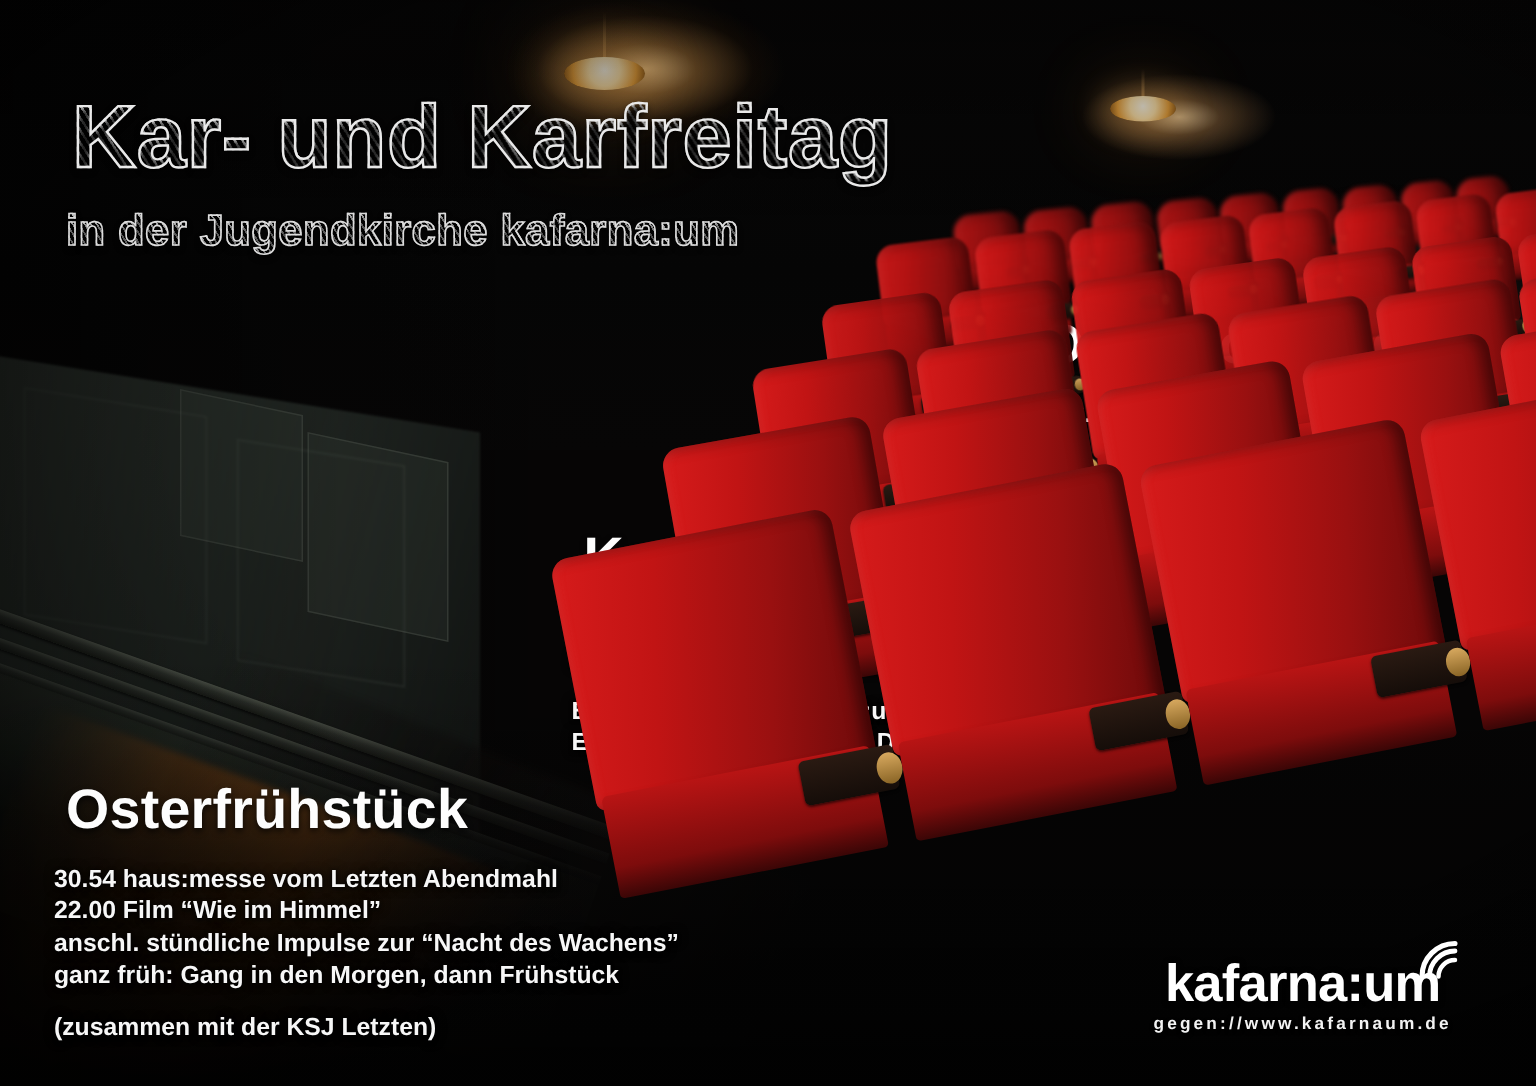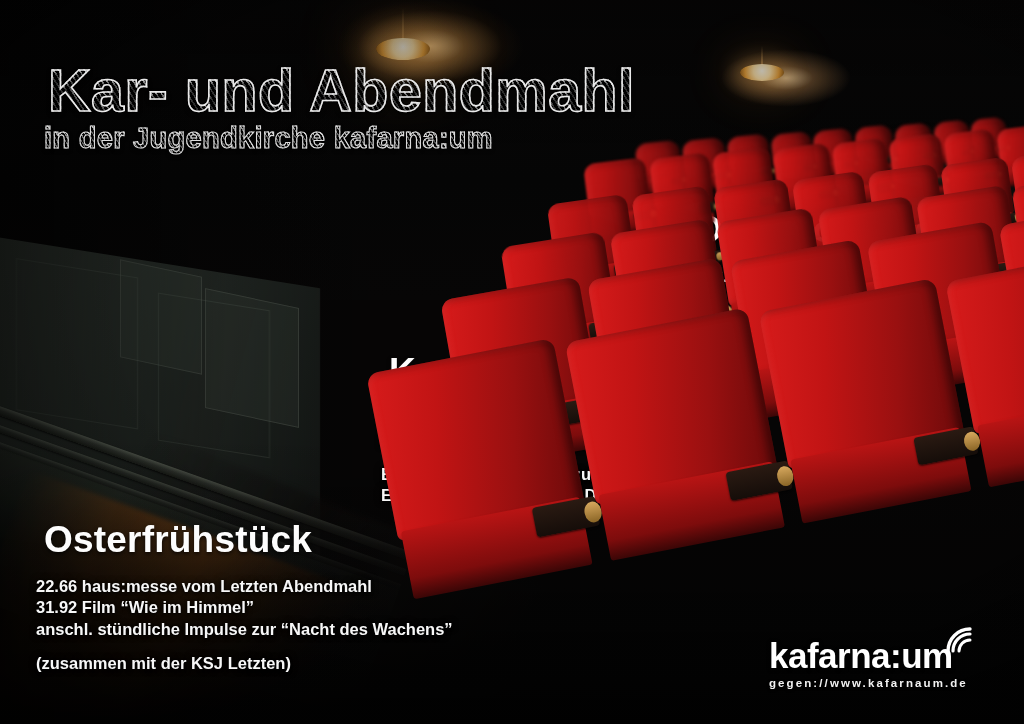--- a/index.html
+++ b/index.html
@@ -175,21 +175,21 @@
     color:transparent;
     -webkit-text-stroke:1.6px #e9e9e9;
     background-image:repeating-linear-gradient(
         58deg, rgba(240,240,240,.95) 0 1.6px, rgba(0,0,0,0) 1.6px 4.4px);
     -webkit-background-clip:text;
     background-clip:text;
     text-shadow:0 2px 5px rgba(0,0,0,.9);
     white-space:nowrap;
   }
   .subheadline{
-    position:absolute;left:44px;top:124px;
+    position:absolute;left:44px;top:140px;
     font-size:29px;line-height:1.0;
     font-weight:700;
     letter-spacing:.3px;
     color:transparent;
     -webkit-text-stroke:1.1px #dcdcdc;
     background-image:repeating-linear-gradient(
         58deg, rgba(235,235,235,.92) 0 1.2px, rgba(0,0,0,0) 1.2px 3.4px);
     -webkit-background-clip:text;
     background-clip:text;
     text-shadow:0 2px 4px rgba(0,0,0,.9);
@@ -226,21 +226,21 @@
   }
   .block .lines .gap{display:block;height:13px;}
 
   
   #block-ostersonntag{left:686px;top:206px;text-align:right;}
   #block-ostersonntag .lines{text-align:right;}
   #block-karfreitag{left:381px;top:348px;}
   #block-gruendonnerstag{left:36px;top:516px;}
 
   
-  .logo{position:absolute;left:769px;top:638px;}
+  .logo{position:absolute;left:769px;top:638px;text-align:center;}
   .logo .wordmark{
     font-size:35px;font-weight:700;color:#ffffff;letter-spacing:-.5px;
     line-height:1;white-space:nowrap;
     text-shadow:0 1px 4px rgba(0,0,0,.9);
   }
   .logo .url{
     margin-top:4px;
     font-size:11.5px;font-weight:700;color:#f2f2f2;
     letter-spacing:2.1px;white-space:nowrap;
     text-shadow:0 1px 3px rgba(0,0,0,.95);
@@ -520,21 +520,21 @@
           </div>
         </div>
       </div>
 
     <div class="floor"></div>
     <div class="vignette"></div>
   </div>
 
   <div class="content">
 
-    <div class="headline">Kar- und Abendmahl</div>
+    <div class="headline">Kar- und Karfreitag</div>
 
     <div class="subheadline">in der Jugendkirche kafarna:um</div>
 
     <div class="block" id="block-ostersonntag">
       <div class="day-title">Ostersonntag</div>
       <div class="lines">
           <div>6.00 Uhr Auferstehungsmesse</div>
           <div>mit Taufe von Sophie</div>
           <div class="gap"></div>
           <div>anschl. Osterfrühstück</div>
@@ -548,23 +548,24 @@
           <div>zusammen mit der ev. Jugendkirche Aachen</div>
           <div class="gap"></div>
           <div>Beginn 17 Uhr in kafarna:um, Gang durch die Stadt</div>
           <div>Ende gegen 19 Uhr in der Dreifaltigkeitskirche</div>
         </div>
     </div>
 
     <div class="block" id="block-gruendonnerstag">
       <div class="day-title">Osterfrühstück</div>
       <div class="lines">
-          <div>22.66 haus:messe vom Letzten Abendmahl</div>
-          <div>31.92 Film “Wie im Himmel”</div>
+          <div>30.54 haus:messe vom Letzten Abendmahl</div>
+          <div>22.00 Film “Wie im Himmel”</div>
           <div>anschl. stündliche Impulse zur “Nacht des Wachens”</div>
+          <div>ganz früh: Gang in den Morgen, dann Frühstück</div>
           <div class="gap"></div>
           <div>(zusammen mit der KSJ Letzten)</div>
         </div>
     </div>
 
     <div class="logo">
       <svg class="wifi" viewBox="0 0 30 30">
         <path d="M4 26 A22 22 0 0 1 26 4" fill="none" stroke="#ffffff" stroke-width="3.4" stroke-linecap="round"></path>
         <path d="M9 26 A17 17 0 0 1 26 9" fill="none" stroke="#ffffff" stroke-width="3.2" stroke-linecap="round"></path>
         <path d="M15 26 A11 11 0 0 1 26 15" fill="none" stroke="#ffffff" stroke-width="3.0" stroke-linecap="round"></path>

